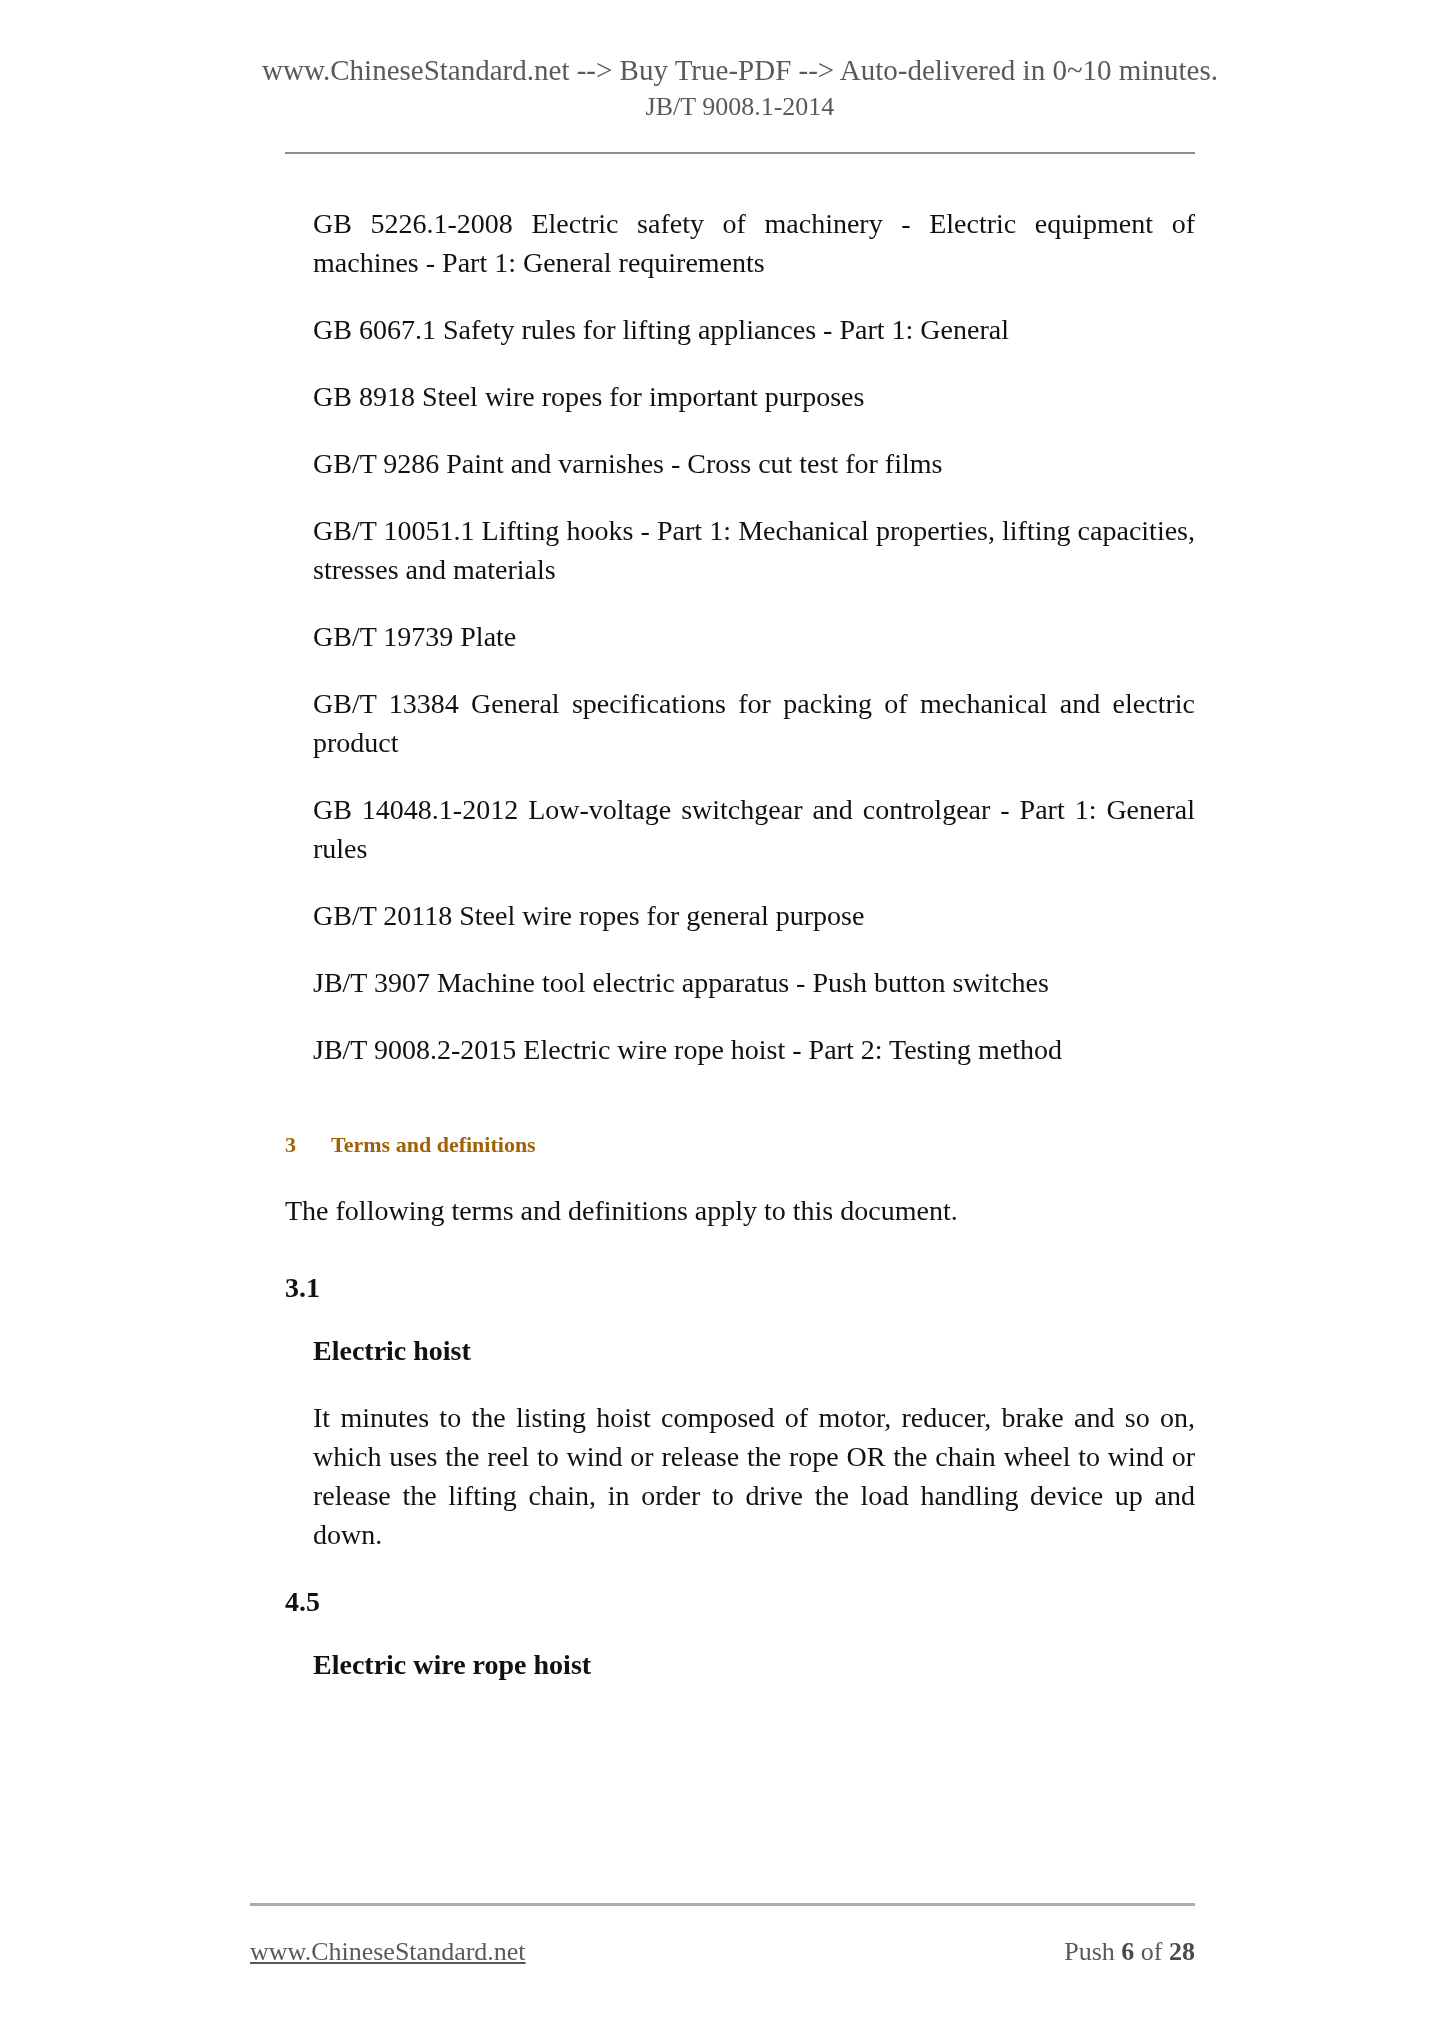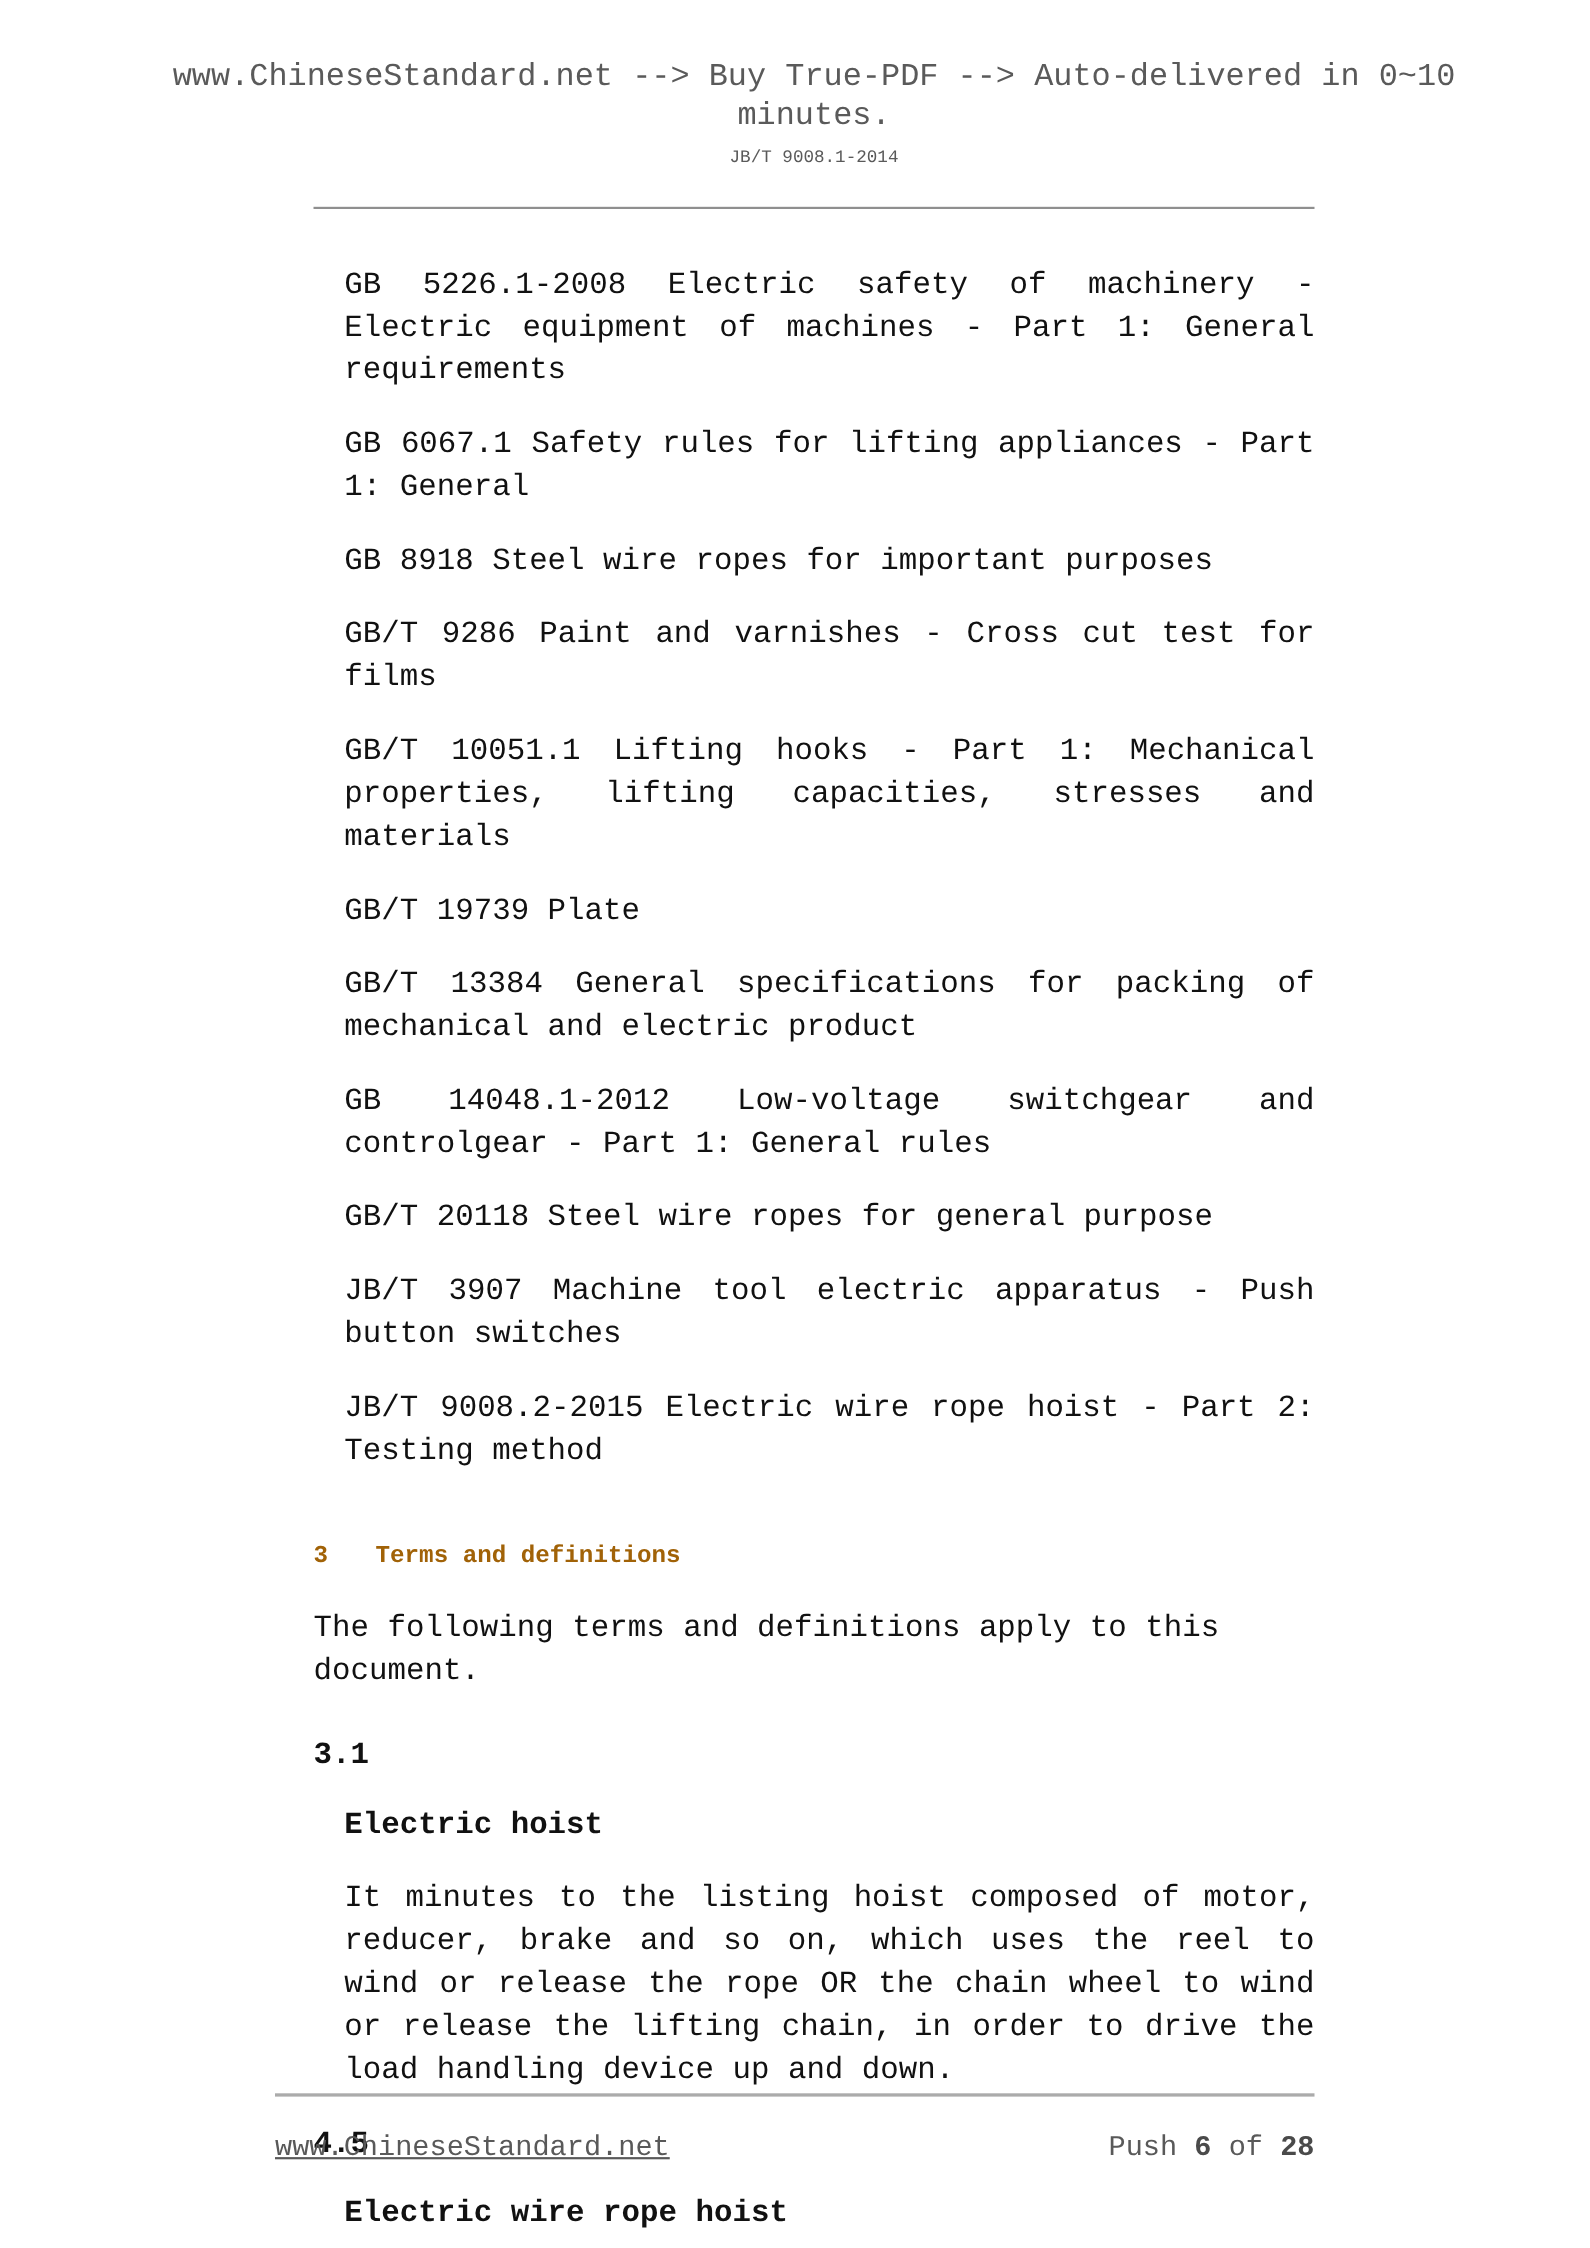--- a/index.html
+++ b/index.html
@@ -3,28 +3,28 @@
 <meta charset="utf-8">
 <style>
   * { margin: 0; padding: 0; box-sizing: border-box; }
   html, body { background: #ffffff; }
   .page {
     position: relative;
     width: 1281px;
     height: 2044px;
     margin: 0 auto;
     background: #ffffff;
-    font-family: Liberation Mono, monospace;
+    font-family: Liberation Serif, serif;
     color: #111111;
     overflow: hidden;
     padding-left: 35px;
   }
   .header { padding-top: 52px; text-align: center; color: #5a5a5a; }
   .h1 { font-size: 29px; line-height: 36px; }
-  .h2 { font-size: 16px; line-height: 30px; margin-top: 4px; }
+  .h2 { font-size: 26px; line-height: 30px; margin-top: 4px; }
   .hrule-top { margin: 30px 168px 0 168px; border-top: 2px solid #8f8f8f; }
   .content { margin: 50px 168px 0 168px; font-size: 28px; line-height: 39px; }
   .ref { margin: 0 0 28px 28px; text-align: justify; }
   .section-heading {
     font-size: 22px; line-height: 44px; font-weight: bold; color: #a16207;
     margin: 54px 0 24px 0;
   }
   .secnum { margin-right: 30px; }
   .intro { margin-bottom: 38px; }
   .termnum { font-weight: bold; margin-bottom: 24px; }

